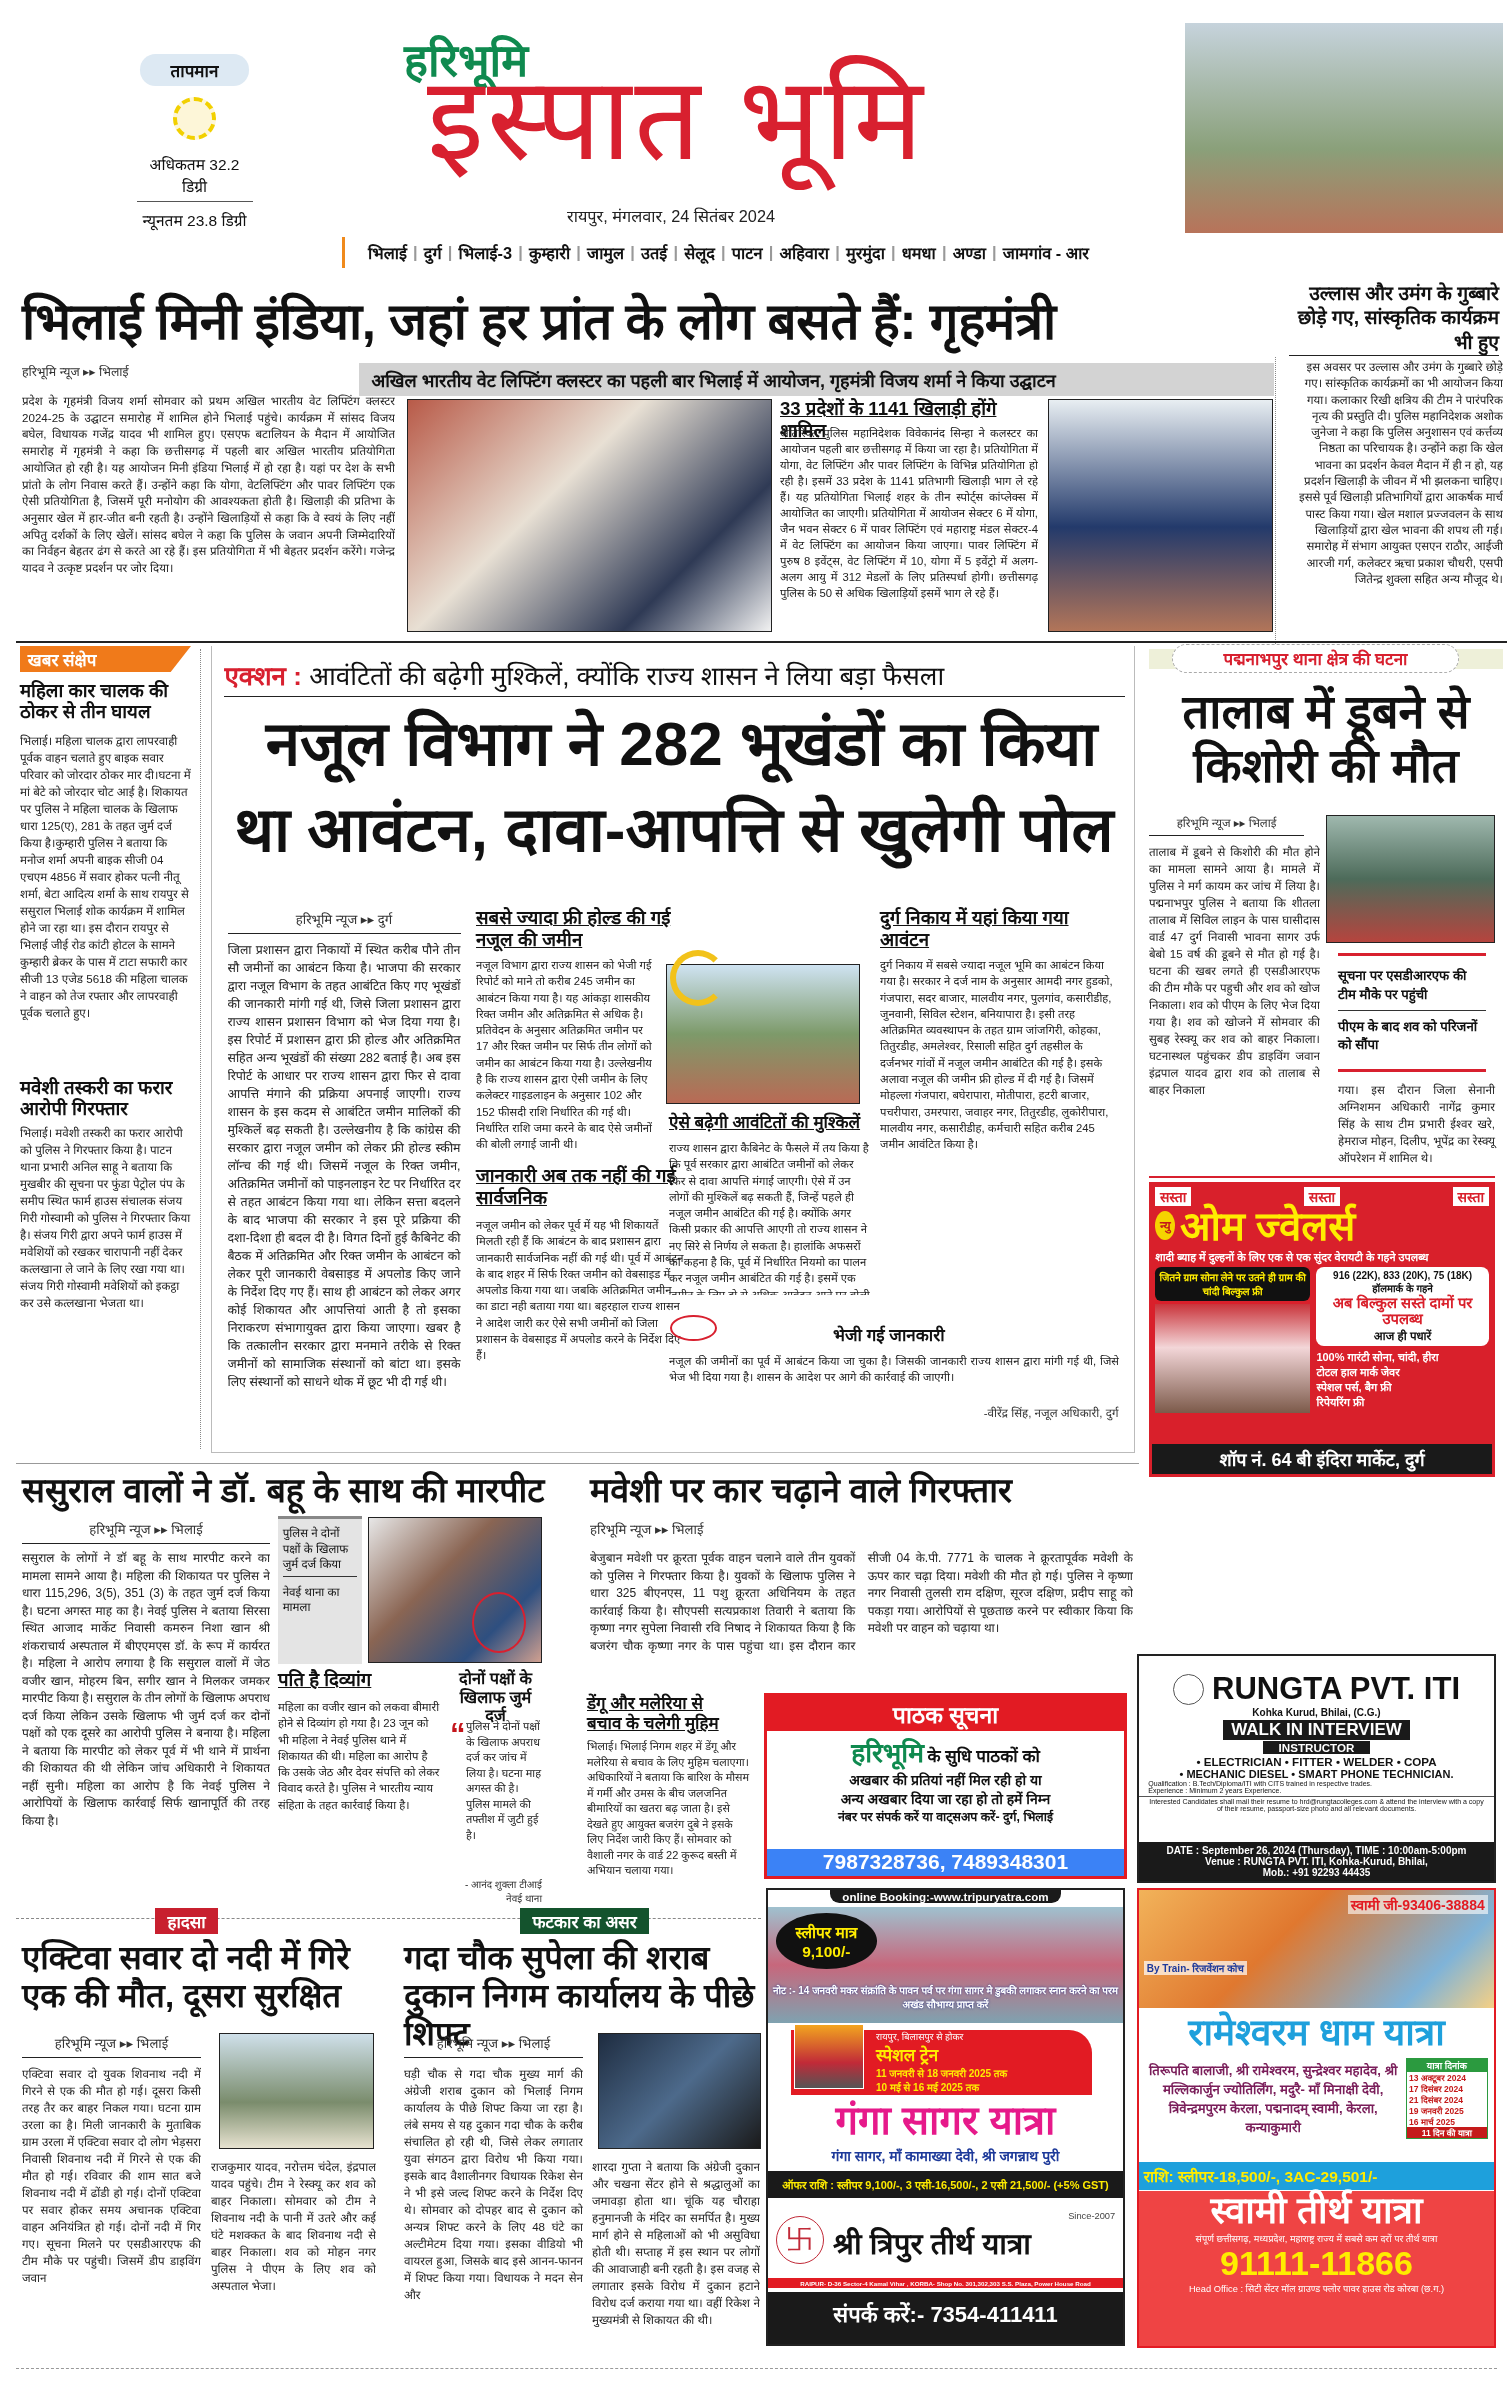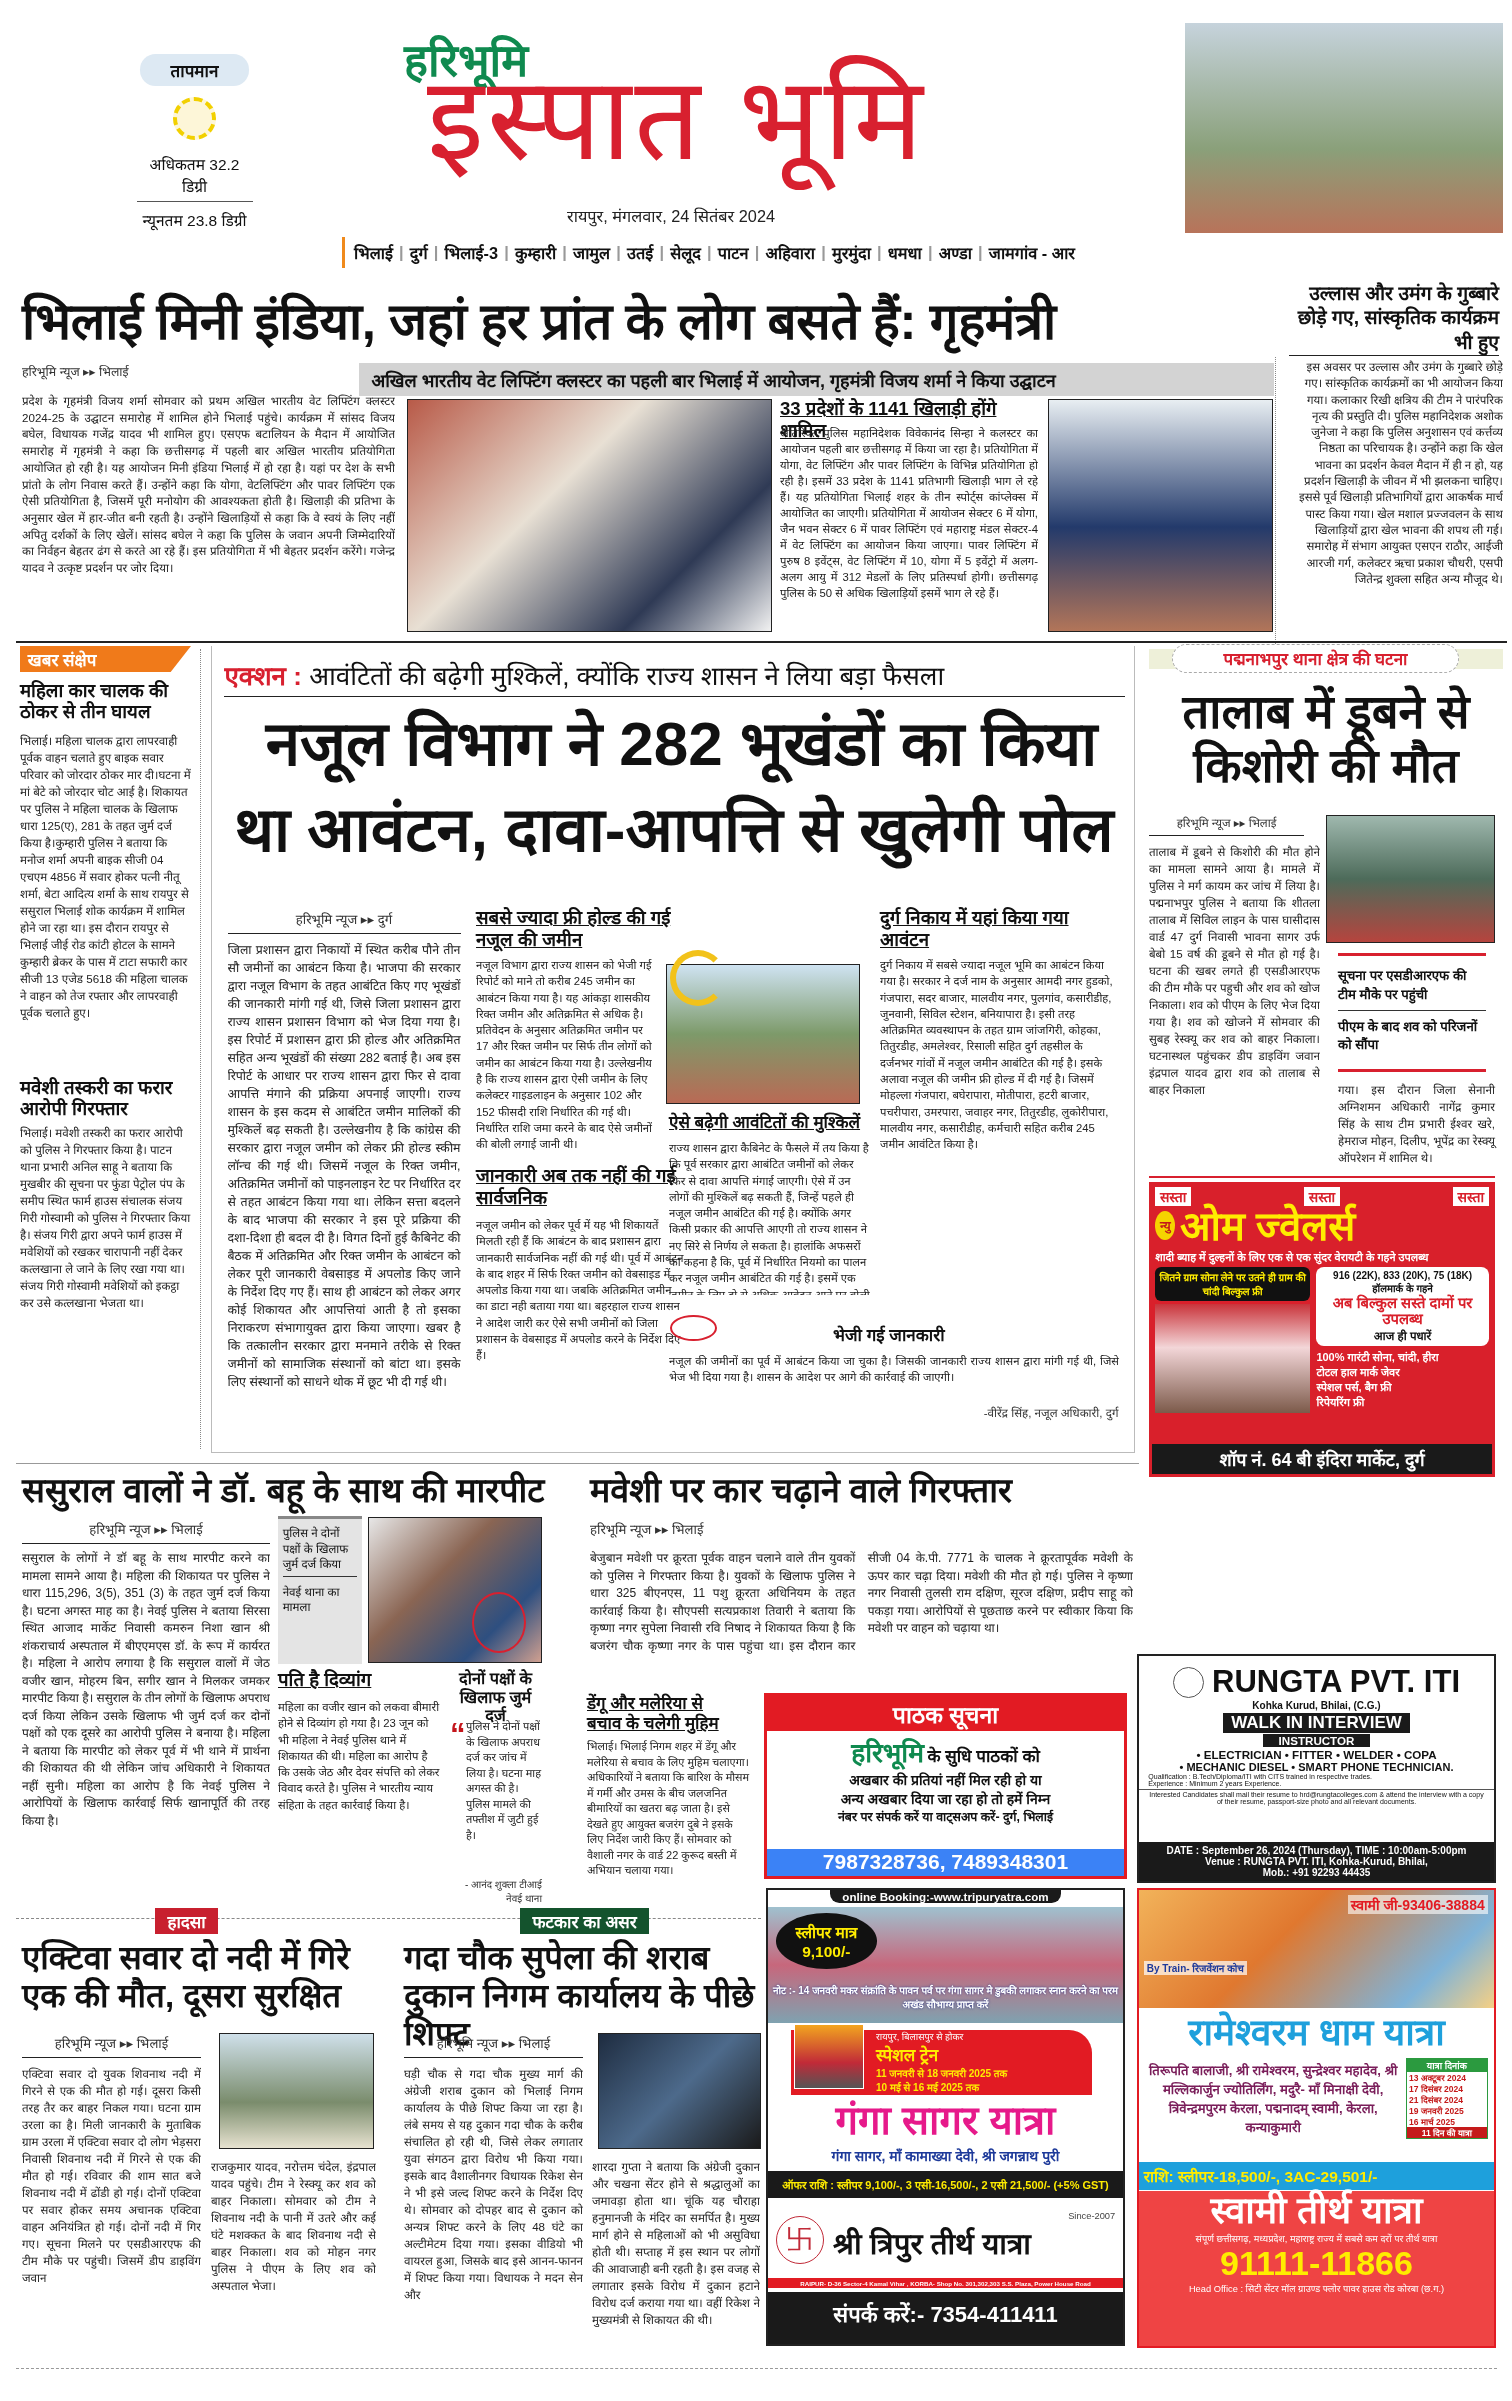--- a/index.html
+++ b/index.html
@@ -25,21 +25,21 @@
   <div style="font-size:15.5px;border-bottom:1.6px solid #555;padding-bottom:4.7px;width:116px;margin:0 auto 6.2px">अधिकतम 32.2 डिग्री</div>
   <div style="font-size:15.5px">न्यूनतम 23.8 डिग्री</div>
 </div>
 
 <div class="abs" style="left:404px;top:22px;width:745px;height:233px">
   <div style="position:absolute;left:0;top:6.2px;font-size:45px;font-weight:bold;color:#0f8a4f">हरिभूमि</div>
   <div style="position:absolute;left:23px;top:39px;font-size:116px;line-height:1;color:#d8202f;letter-spacing:3.1px">इस्पात भूमि</div>
   <div style="position:absolute;left:163px;top:183px;font-size:16.3px;color:#222">रायपुर, मंगलवार, 24 सितंबर 2024</div>
 </div>
 
-<div class="abs" style="left:342px;top:237px;width:839px;height:31px;border-left:3.1px solid #f08a1c;padding-left:9px;display:flex;align-items:center;font-size:16.3px;font-weight:bold;color:#111" id="citynav">
+<div class="abs" style="left:342px;top:237px;width:839px;height:31px;border-left:3.1px solid #f08a1c;padding-left:23px;display:flex;align-items:center;font-size:16.3px;font-weight:bold;color:#111" id="citynav">
     <span>भिलाई</span>
     <span style="color: rgb(153, 153, 153); margin: 0px 6.2px;">|</span>
     <span>दुर्ग</span>
     <span style="color: rgb(153, 153, 153); margin: 0px 6.2px;">|</span>
     <span>भिलाई-3</span>
     <span style="color: rgb(153, 153, 153); margin: 0px 6.2px;">|</span>
     <span>कुम्हारी</span>
     <span style="color: rgb(153, 153, 153); margin: 0px 6.2px;">|</span>
     <span>जामुल</span>
     <span style="color: rgb(153, 153, 153); margin: 0px 6.2px;">|</span>
@@ -187,21 +187,21 @@
     <span style="color:#0f8a4f;font-size:26.4px;font-weight:bold">हरिभूमि</span>
     <span style="font-size:17px;font-weight:bold">के सुधि पाठकों को</span>
     <div style="font-size:14px;font-weight:bold">अखबार की प्रतियां नहीं मिल रही हो या</div>
     <div style="font-size:14px;font-weight:bold">अन्य अखबार दिया जा रहा हो तो हमें निम्न</div>
     <div style="font-size:12.4px;font-weight:bold">नंबर पर संपर्क करें या वाट्सअप करें- दुर्ग, भिलाई</div>
   </div>
   <div style="position:absolute;bottom:0;left:0;right:0;background:#3b82f6;color:#fff;font-size:21px;font-weight:bold;text-align:center;padding:1.6px 0">7987328736, 7489348301</div>
 </div>
 
 <div class="abs ad" style="left:1137px;top:1654px;width:359px;height:229px;border:2.3px solid #222;text-align:center">
-  <div style="display:flex;align-items:center;justify-content:center;gap:8px;padding-top:8px">
+  <div style="display:flex;align-items:center;justify-content:center;gap:8px;padding-top:15px">
     <span style="width:31px;height:31px;border:1.6px solid #555;border-radius:50%;display:inline-block"></span>
     <span style="font-size:31px;font-weight:bold">RUNGTA PVT. ITI</span>
   </div>
   <div style="font-size:10px;font-weight:bold">Kohka Kurud, Bhilai, (C.G.)</div>
   <div style="background:#1a1a1a;color:#fff;font-size:17px;font-weight:bold;display:inline-block;padding:0 7.8px;margin-top:1.6px">WALK IN INTERVIEW</div><br>
   <div style="background:#1a1a1a;color:#fff;font-size:11.6px;font-weight:bold;display:inline-block;padding:0 15.5px;margin-top:1.6px">INSTRUCTOR</div>
   <div style="font-size:11.6px;font-weight:bold">• ELECTRICIAN • FITTER • WELDER • COPA</div>
   <div style="font-size:11px;font-weight:bold">• MECHANIC DIESEL • SMART PHONE TECHNICIAN.</div>
   <div style="font-size:7px;text-align:left;padding:0 9.3px">Qualification : B.Tech/Diploma/ITI with CITS trained in respective trades.</div>
   <div style="font-size:7px;text-align:left;padding:0 9.3px">Experience : Minimum 2 years Experience.</div>

